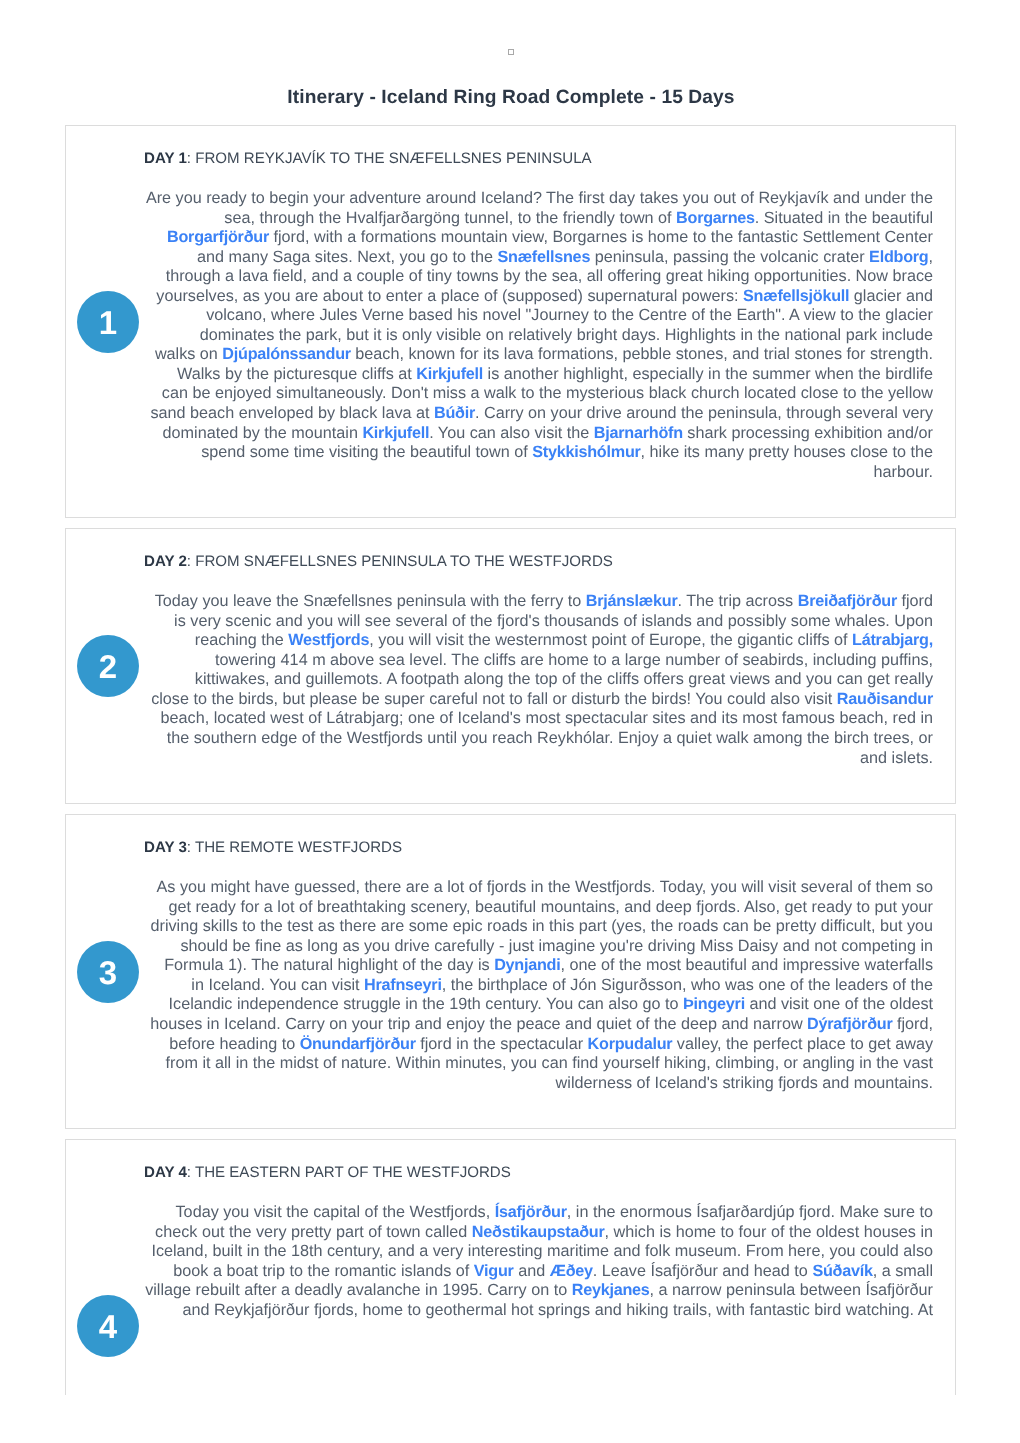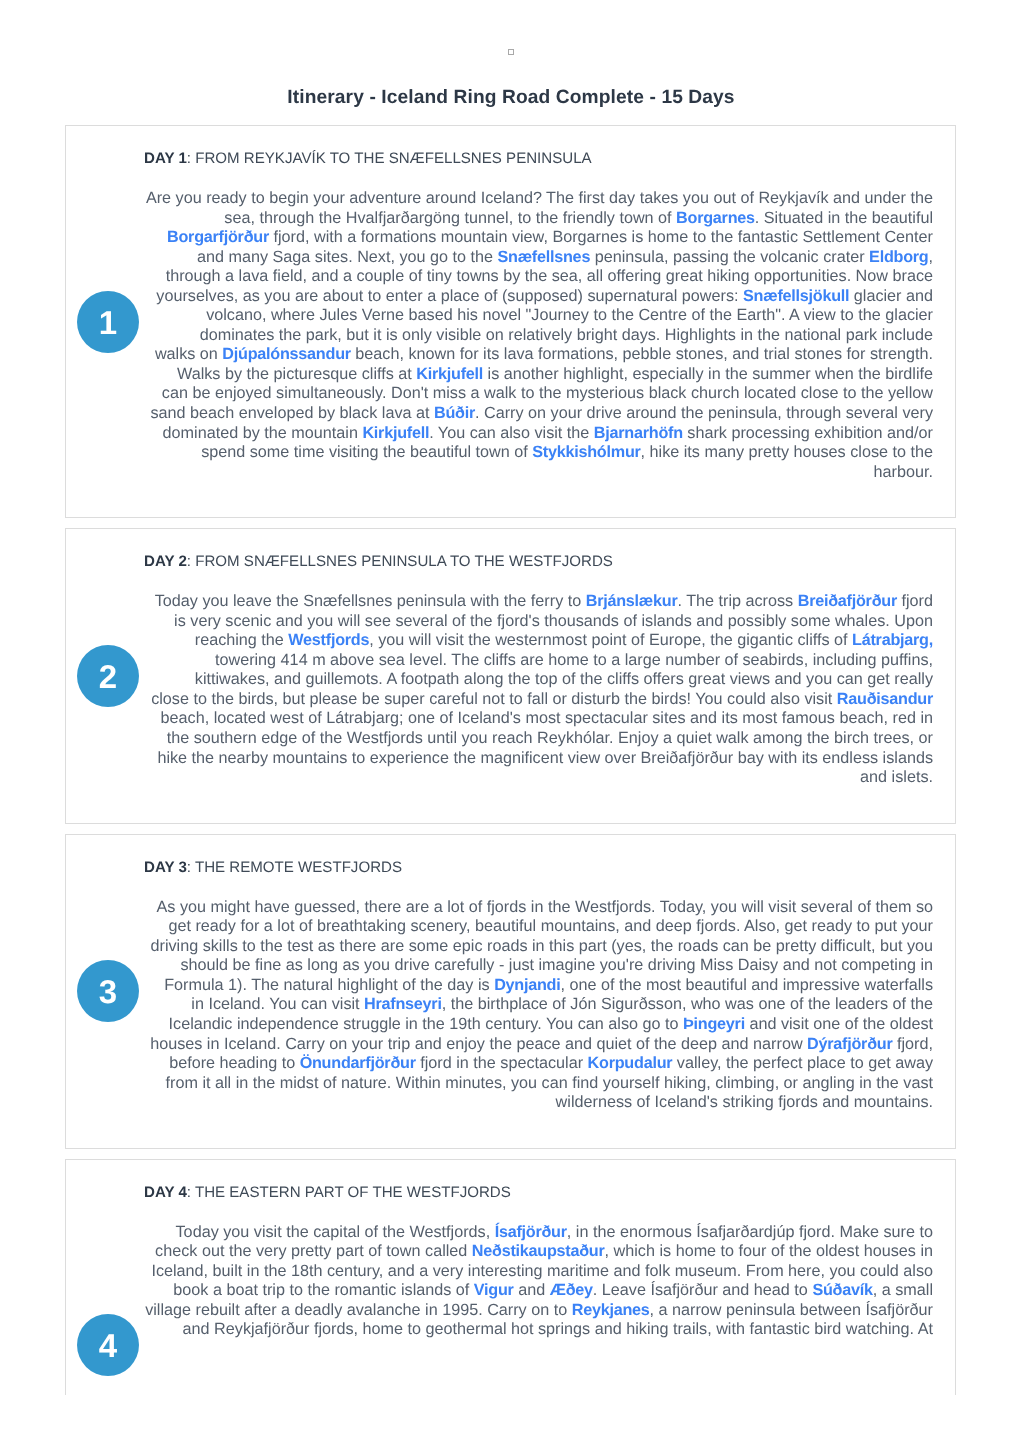--- a/index.html
+++ b/index.html
@@ -154,21 +154,20 @@
         <div class="day-head"><b>DAY 2</b><span>: FROM SNÆFELLSNES PENINSULA TO THE WESTFJORDS</span></div>
         <p class="day-body">
               <span class="tline"><span>Today you leave the Snæfellsnes peninsula with the ferry to </span><b>Brjánslækur</b><span>. The trip across </span><b>Breiðafjörður</b><span> fjord</span></span>
               <span class="tline"><span>is very scenic and you will see several of the fjord's thousands of islands and possibly some whales. Upon</span></span>
               <span class="tline"><span>reaching the </span><b>Westfjords</b><span>, you will visit the westernmost point of Europe, the gigantic cliffs of </span><b>Látrabjarg,</b></span>
               <span class="tline"><span>towering 414 m above sea level. The cliffs are home to a large number of seabirds, including puffins,</span></span>
               <span class="tline"><span>kittiwakes, and guillemots. A footpath along the top of the cliffs offers great views and you can get really</span></span>
               <span class="tline"><span>close to the birds, but please be super careful not to fall or disturb the birds! You could also visit </span><b>Rauðisandur</b></span>
               <span class="tline"><span>beach, located west of Látrabjarg; one of Iceland's most spectacular sites and its most famous beach, red in</span></span>
               <span class="tline"><span>the southern edge of the Westfjords until you reach Reykhólar. Enjoy a quiet walk among the birch trees, or</span></span>
-              <span class="tline"><span>hike the nearby mountains to experience the magnificent view over Breiðafjörður bay with its endless islands</span></span>
               <span class="tline"><span>and islets.</span></span>
             </p>
       </div>
     </div>
     <div class="card">
       <div class="badge">3</div>
       <div class="card-inner">
         <div class="day-head"><b>DAY 3</b><span>: THE REMOTE WESTFJORDS</span></div>
         <p class="day-body">
               <span class="tline"><span>As you might have guessed, there are a lot of fjords in the Westfjords. Today, you will visit several of them so</span></span>

